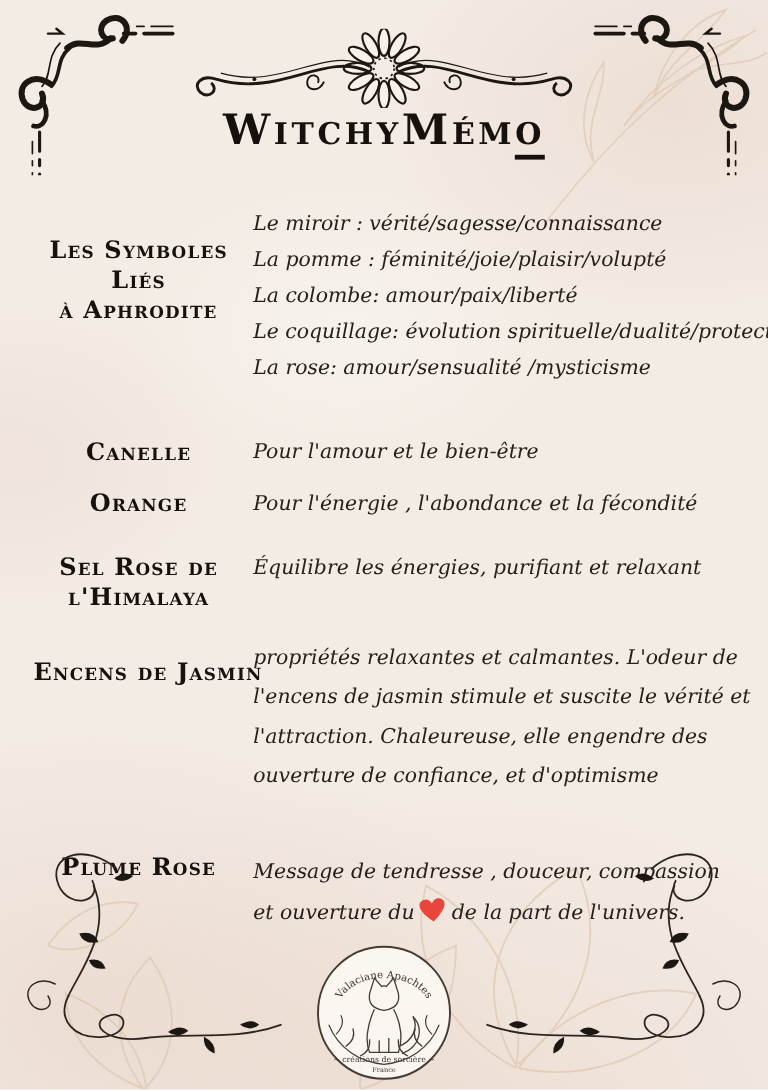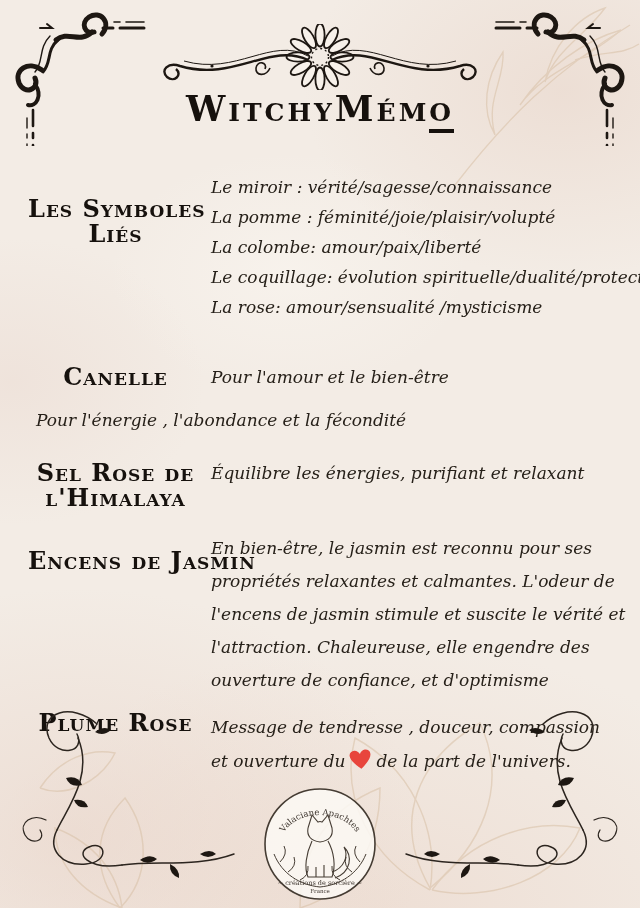--- a/index.html
+++ b/index.html
@@ -22,21 +22,21 @@
     position:absolute; top:88px; left:0; width:100%; text-align:center;
     font-variant:small-caps; font-weight:700; font-size:35px; letter-spacing:3px;
     color:#16110d;
   }
   .title .u{border-bottom:4px solid #16110d; padding-bottom:0px;}
 
   
   .row{position:absolute; left:28px; width:586px; display:flex; align-items:flex-start;}
   .label{
     flex:none; width:175px; text-align:center;
-    font-variant:small-caps; font-weight:700; font-size:24px;
+    font-variant:small-caps; font-weight:700; font-size:20px;
     letter-spacing:1px; line-height:25px; color:#16110d;
   }
   .label .lline{white-space:nowrap;}
   .body{
     flex:1; padding-left:8px;
     font-style:italic; font-size:17px; line-height:30px; color:#262019;
   }
   .body .bline{white-space:nowrap;}
   #sec-jasmin .body{line-height:33px;}
   #sec-plume .body{text-align:left; line-height:34px;}
@@ -124,61 +124,64 @@
   </svg>
 
   <div class="title">
     <span>WitchyMém</span><span class="u">o</span>
   </div>
 
   <div class="row" id="sec-aphrodite" style="top:172px">
     <div class="label" style="margin-top:24px">
       <div class="lline">Les Symboles</div>
       <div class="lline">Liés</div>
+      <div class="lline">à Aphrodite</div>
     </div>
     <div class="body">
       <div class="bline">Le miroir : vérité/sagesse/connaissance</div>
       <div class="bline">La pomme : féminité/joie/plaisir/volupté</div>
       <div class="bline">La colombe: amour/paix/liberté</div>
       <div class="bline">Le coquillage: évolution spirituelle/dualité/protection</div>
       <div class="bline">La rose: amour/sensualité /mysticisme</div>
     </div>
   </div>
 
   <div class="row" id="sec-canelle" style="top:364px">
     <div class="label">
       <div class="lline">Canelle</div>
     </div>
     <div class="body" style="line-height:26px">
       <div class="bline">Pour l'amour et le bien-être</div>
     </div>
   </div>
 
   <div class="row" id="sec-orange" style="top:407px">
+    <div class="label">
+      <div class="lline">Orange</div>
+    </div>
     <div class="body" style="line-height:26px">
       <div class="bline">Pour l'énergie , l'abondance et la fécondité</div>
     </div>
   </div>
 
   <div class="row" id="sec-sel" style="top:460px">
     <div class="label">
       <div class="lline">Sel Rose de</div>
       <div class="lline">l'Himalaya</div>
     </div>
     <div class="body" style="line-height:26px">
       <div class="bline">Équilibre les énergies, purifiant et relaxant</div>
     </div>
   </div>
 
   <div class="row" id="sec-jasmin" style="top:532px">
     <div class="label" style="margin-top:16px">
       <div class="lline">Encens de Jasmin</div>
     </div>
     <div class="body">
-      <div class="bline">En bien-être, le jasmin est reconnu pour ses</div>
       <div class="bline">propriétés relaxantes et calmantes. L'odeur de</div>
       <div class="bline">l'encens de jasmin stimule et suscite le vérité et</div>
       <div class="bline">l'attraction. Chaleureuse, elle engendre des</div>
       <div class="bline">ouverture de confiance, et d'optimisme</div>
     </div>
   </div>
 
   <div class="row" id="sec-plume" style="top:710px">
     <div class="label" style="margin-top:0">
       <div class="lline">Plume Rose</div>

